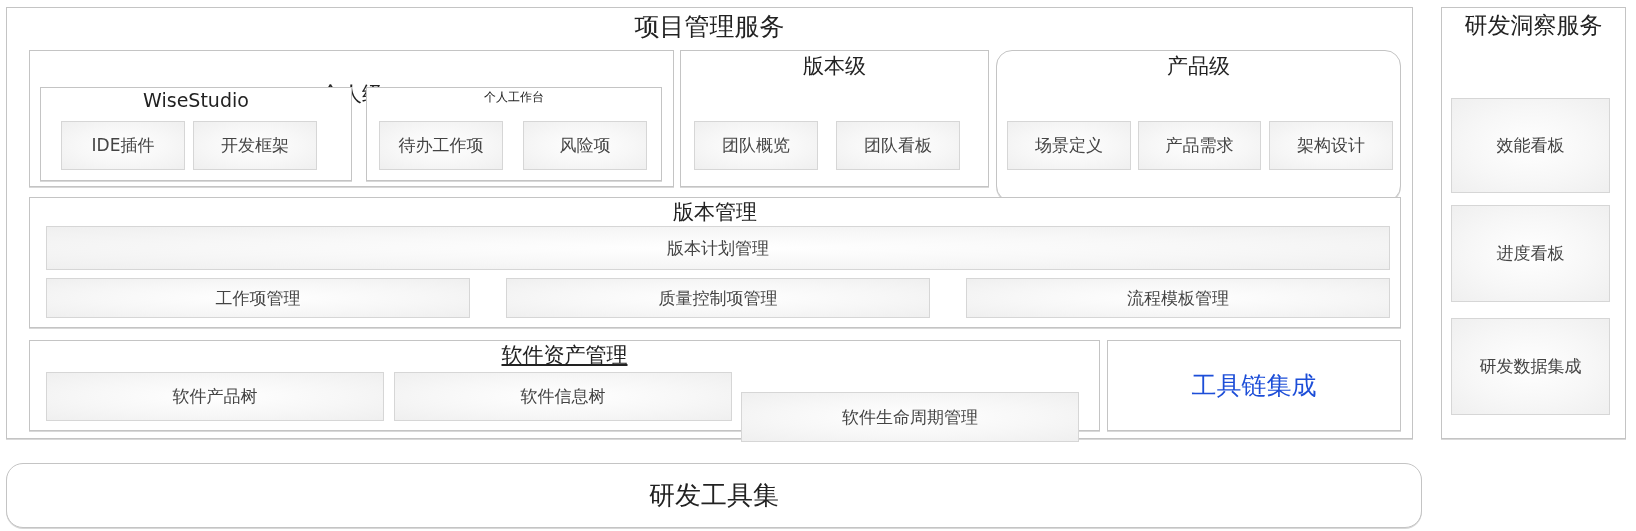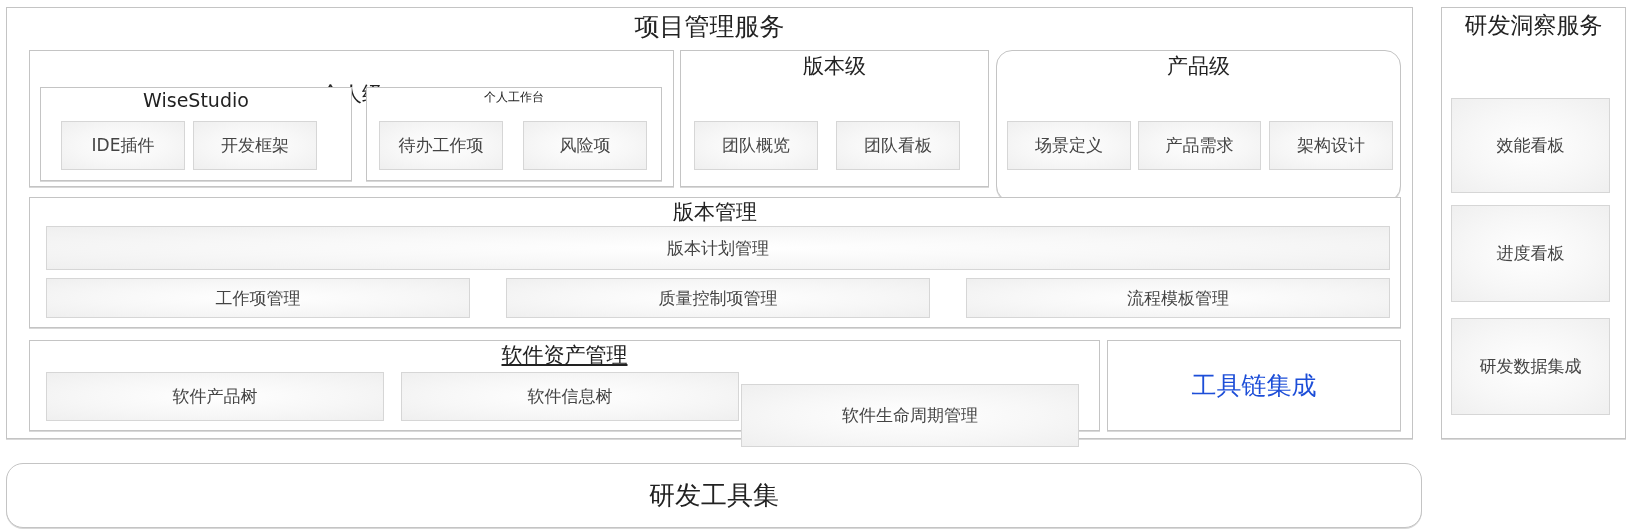--- a/index.html
+++ b/index.html
@@ -53,22 +53,22 @@
 </div>
 <div class="btn" style="left:46px;top:226px;width:1344px;height:44px;">版本计划管理</div>
 <div class="btn" style="left:46px;top:278px;width:424px;height:40px;">工作项管理</div>
 <div class="btn" style="left:506px;top:278px;width:424px;height:40px;">质量控制项管理</div>
 <div class="btn" style="left:966px;top:278px;width:424px;height:40px;">流程模板管理</div>
 
 <div class="box" style="left:29px;top:340px;width:1071px;height:91px;">
   <div class="title" style="top:0px;font-size:21px;text-decoration:underline;">软件资产管理</div>
 </div>
 <div class="btn" style="left:46px;top:372px;width:338px;height:49px;">软件产品树</div>
-<div class="btn" style="left:394px;top:372px;width:338px;height:49px;margin-left:7px;">软件信息树</div>
-<div class="btn" style="left:741px;top:384px;width:338px;height:63px;">软件生命周期管理</div>
+<div class="btn" style="left:394px;top:372px;width:338px;height:49px;">软件信息树</div>
+<div class="btn" style="left:741px;top:392px;width:338px;height:50px;">软件生命周期管理</div>
 
 <div class="box" style="left:1107px;top:340px;width:294px;height:91px;display:flex;align-items:center;justify-content:center;">
   <span style="font-size:25px;color:#1d4ed8;">工具链集成</span>
 </div>
 
 <div class="box" style="left:1441px;top:7px;width:185px;height:432px;">
   <div class="title" style="top:2px;font-size:23px;">研发洞察服务</div>
 </div>
 <div class="btn" style="left:1451px;top:98px;width:159px;height:95px;">效能看板</div>
 <div class="btn" style="left:1451px;top:205px;width:159px;height:97px;">进度看板</div>

